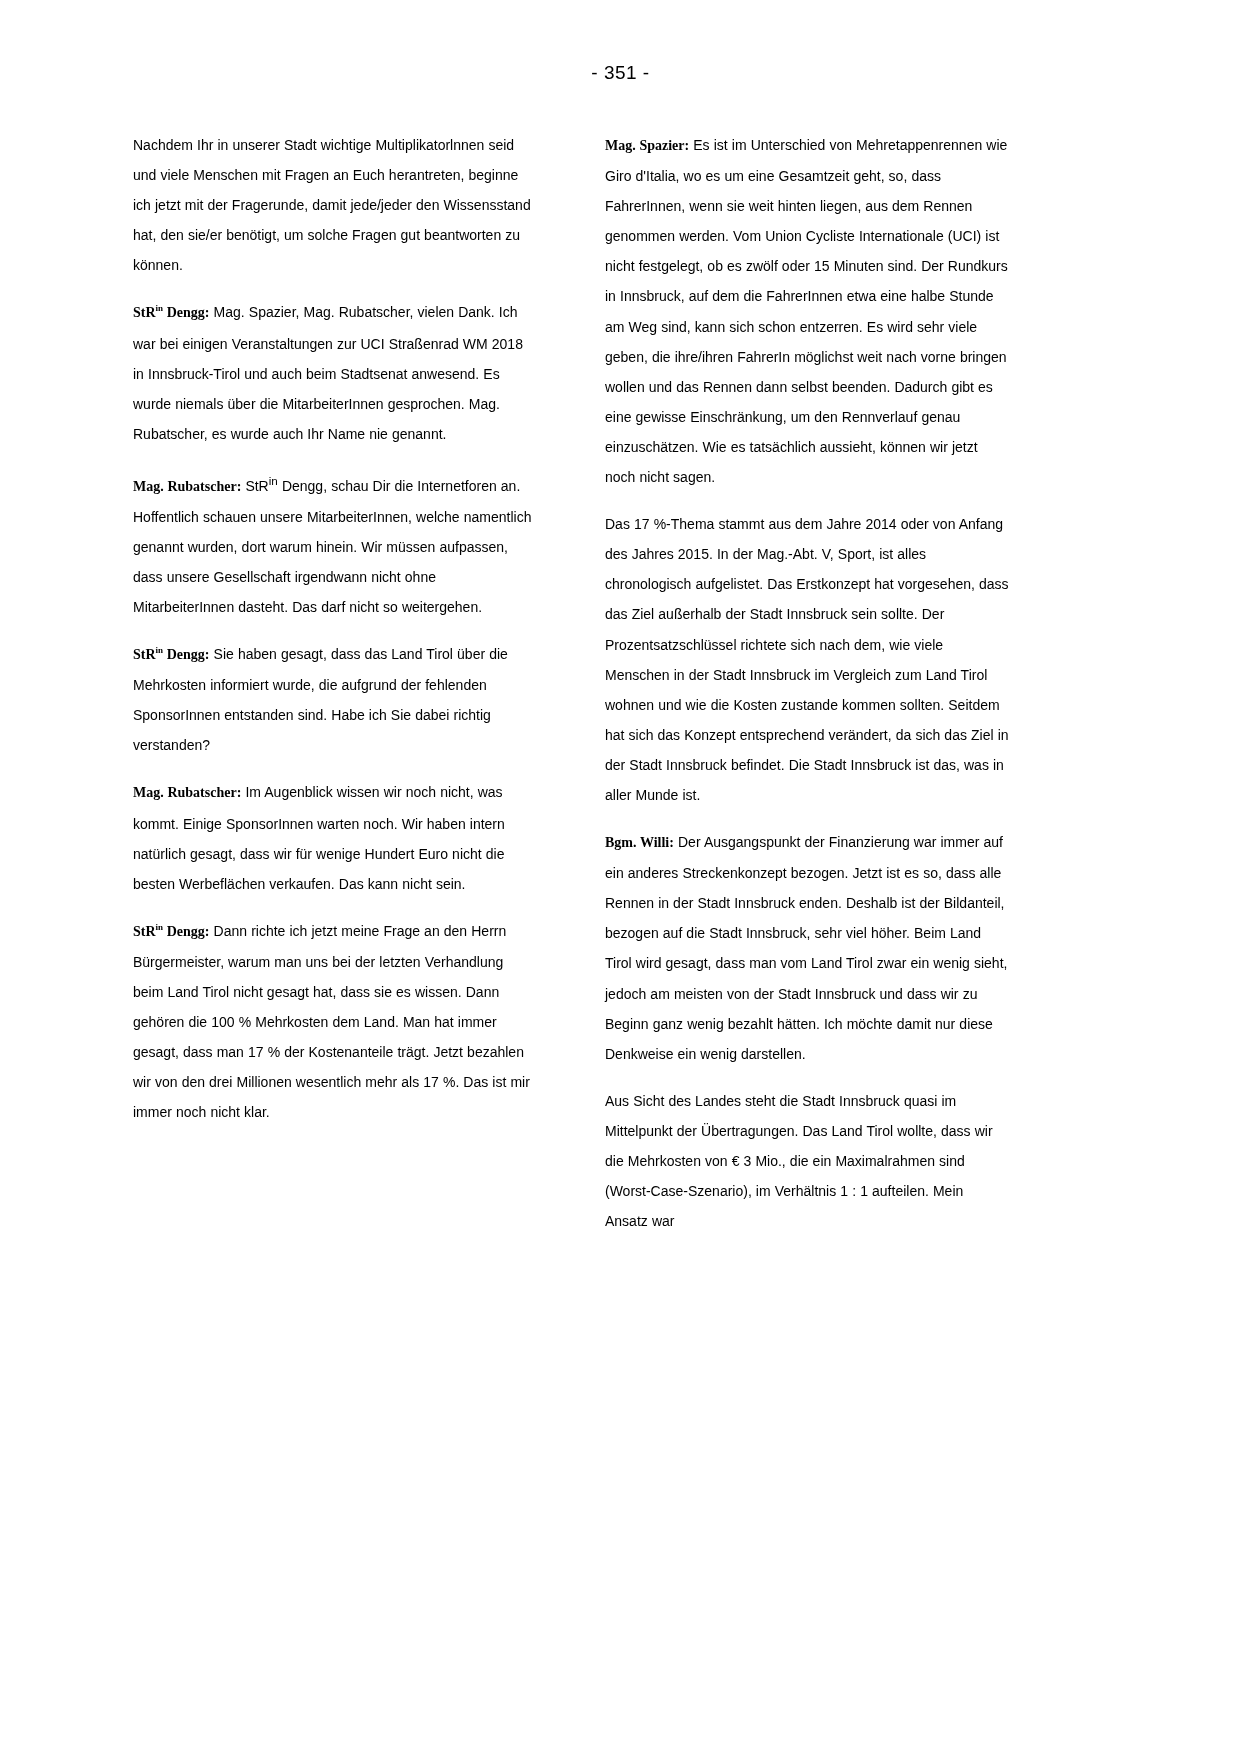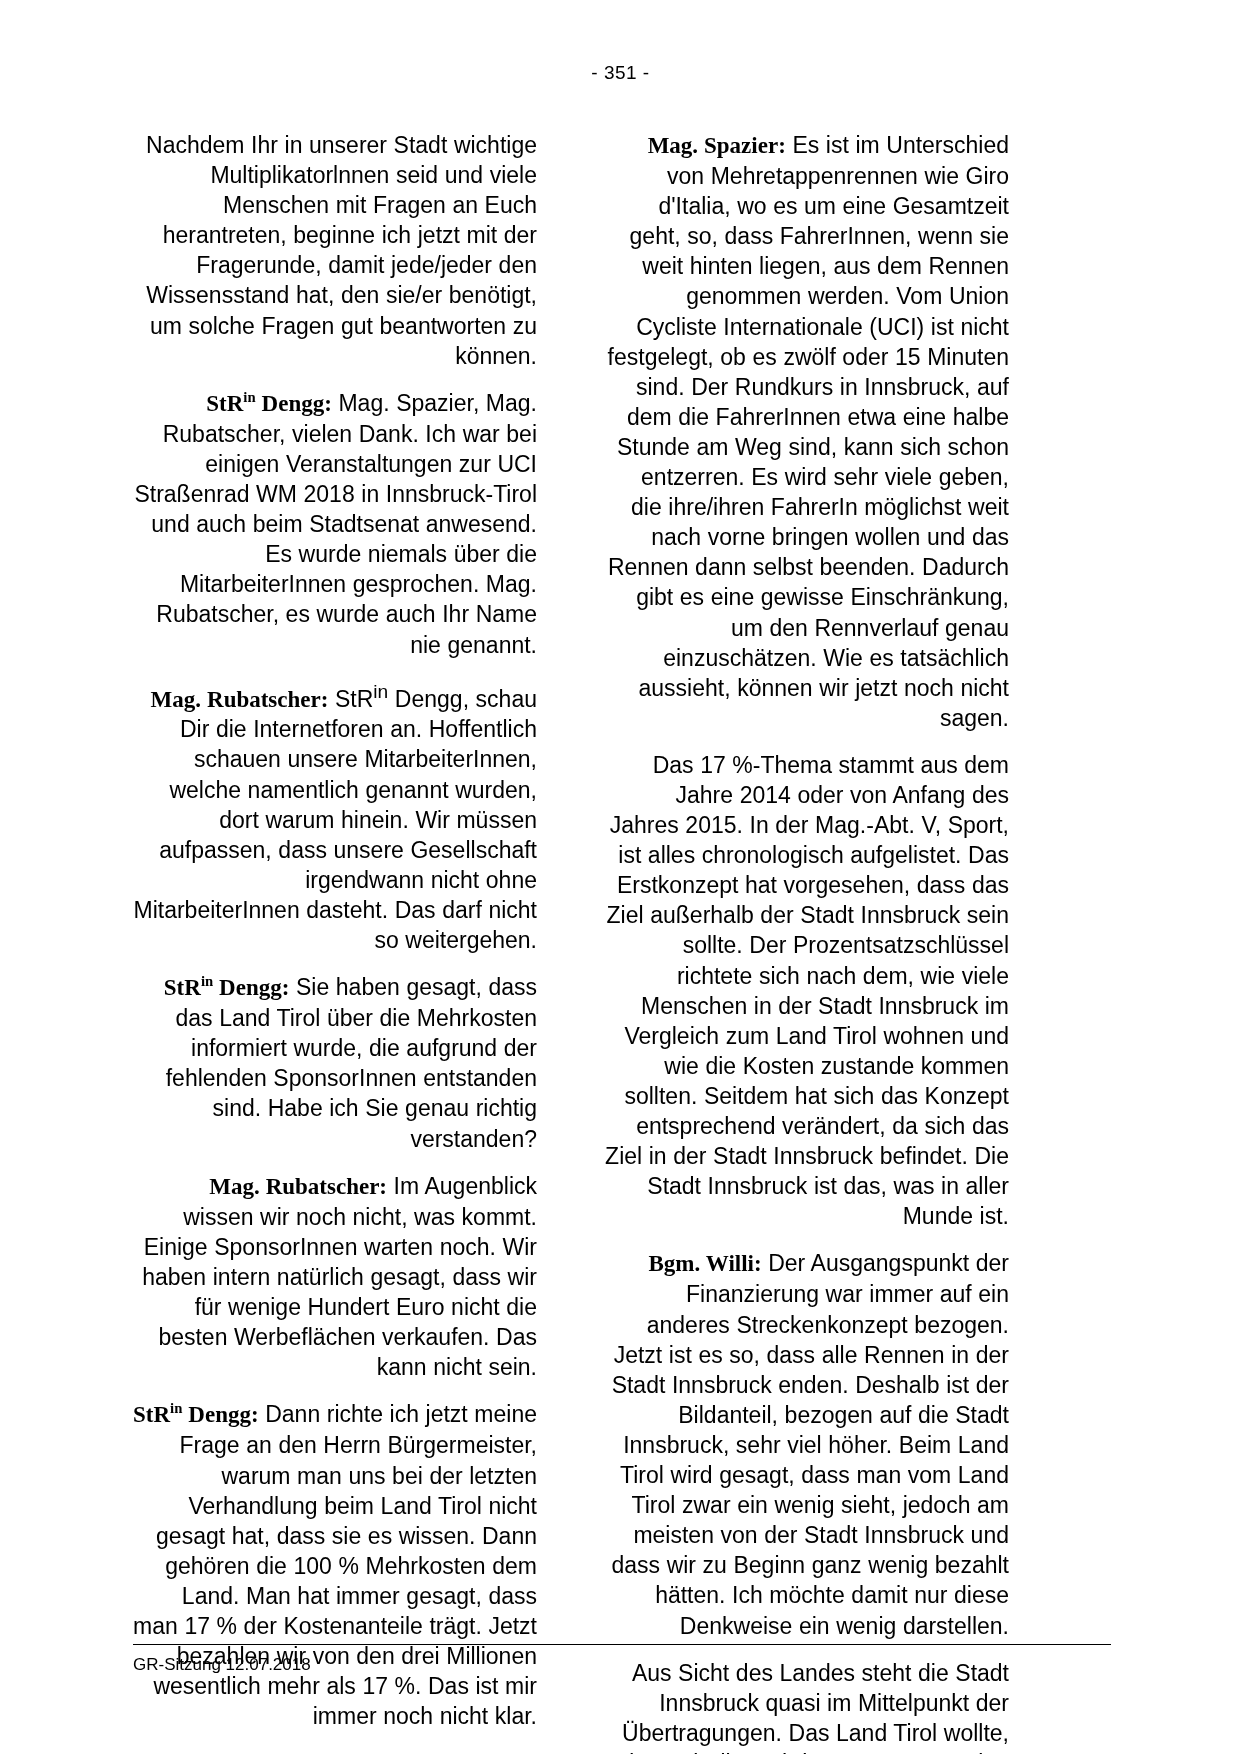--- a/index.html
+++ b/index.html
@@ -33,23 +33,23 @@
     display: flex;
     gap: 68px;
     align-items: flex-start;
   }
   .col {
     width: 404px;
     flex: 0 0 404px;
   }
   p.para {
     margin: 0 0 17px 0;
-    font-size: 23px;
+    font-size: 14px;
     line-height: 30.1px;
-    text-align: right;
+    text-align: left;
     hyphens: manual;
     word-spacing: 0.2px;
   }
   p.para:last-child {
     margin-bottom: 0;
   }
   .speaker {
     font-weight: bold;
     font-family: Liberation Serif, serif;
   }
@@ -81,33 +81,29 @@
 <div class="page">
 
   <div class="page-number">- 351 -</div>
 
   <div class="content">
 
     <div class="col">
       <p class="para"><span>Nachdem Ihr in unserer Stadt wichtige Multiplikatorlnnen seid und viele Menschen mit Fragen an Euch herantreten, beginne ich jetzt mit der Fragerunde, damit jede/jeder den Wissensstand hat, den sie/er benötigt, um solche Fragen gut beantworten zu können.</span></p>
       <p class="para"><span class="speaker"><span>StR</span><sup>in</sup><span> Dengg:</span></span><span> Mag. Spazier, Mag. Rubatscher, vielen Dank. Ich war bei einigen Veranstaltungen zur UCI Straßenrad WM 2018 in Innsbruck-Tirol und auch beim Stadtsenat anwesend. Es wurde niemals über die MitarbeiterInnen gesprochen. Mag. Rubatscher, es wurde auch Ihr Name nie genannt.</span></p>
       <p class="para"><span class="speaker">Mag. Rubatscher:</span><span> StR</span><sup>in</sup><span> Dengg, schau Dir die Internetforen an. Hoffentlich schauen unsere MitarbeiterInnen, welche namentlich genannt wurden, dort warum hinein. Wir müssen aufpassen, dass unsere Gesellschaft irgendwann nicht ohne MitarbeiterInnen dasteht. Das darf nicht so weitergehen.</span></p>
-      <p class="para"><span class="speaker"><span>StR</span><sup>in</sup><span> Dengg:</span></span><span> Sie haben gesagt, dass das Land Tirol über die Mehrkosten informiert wurde, die aufgrund der fehlenden SponsorInnen entstanden sind. Habe ich Sie genau richtig verstanden?</span></p>
+      <p class="para"><span class="speaker"><span>StR</span><sup>in</sup><span> Dengg:</span></span><span> Sie haben gesagt, dass das Land Tirol über die Mehrkosten informiert wurde, die aufgrund der fehlenden SponsorInnen entstanden sind. Habe ich Sie dabei richtig verstanden?</span></p>
       <p class="para"><span class="speaker">Mag. Rubatscher:</span><span> Im Augenblick wissen wir noch nicht, was kommt. Einige SponsorInnen warten noch. Wir haben intern natürlich gesagt, dass wir für wenige Hundert Euro nicht die besten Werbeflächen verkaufen. Das kann nicht sein.</span></p>
       <p class="para"><span class="speaker"><span>StR</span><sup>in</sup><span> Dengg:</span></span><span> Dann richte ich jetzt meine Frage an den Herrn Bürgermeister, warum man uns bei der letzten Verhandlung beim Land Tirol nicht gesagt hat, dass sie es wissen. Dann gehören die 100 % Mehrkosten dem Land. Man hat immer gesagt, dass man 17 % der Kostenanteile trägt. Jetzt bezahlen wir von den drei Millionen wesentlich mehr als 17 %. Das ist mir immer noch nicht klar.</span></p>
 
     </div>
 
     <div class="col">
       <p class="para"><span class="speaker">Mag. Spazier:</span><span> Es ist im Unterschied von Mehretappenrennen wie Giro d'Italia, wo es um eine Gesamtzeit geht, so, dass FahrerInnen, wenn sie weit hinten liegen, aus dem Rennen genommen werden. Vom Union Cycliste Internationale (UCI) ist nicht festgelegt, ob es zwölf oder 15 Minuten sind. Der Rundkurs in Innsbruck, auf dem die FahrerInnen etwa eine halbe Stunde am Weg sind, kann sich schon entzerren. Es wird sehr viele geben, die ihre/ihren FahrerIn möglichst weit nach vorne bringen wollen und das Rennen dann selbst beenden. Dadurch gibt es eine gewisse Einschränkung, um den Rennverlauf genau einzuschätzen. Wie es tatsächlich aussieht, können wir jetzt noch nicht sagen.</span></p>
       <p class="para"><span>Das 17 %-Thema stammt aus dem Jahre 2014 oder von Anfang des Jahres 2015. In der Mag.-Abt. V, Sport, ist alles chronologisch aufgelistet. Das Erstkonzept hat vorgesehen, dass das Ziel außerhalb der Stadt Innsbruck sein sollte. Der Prozentsatzschlüssel richtete sich nach dem, wie viele Menschen in der Stadt Innsbruck im Vergleich zum Land Tirol wohnen und wie die Kosten zustande kommen sollten. Seitdem hat sich das Konzept entsprechend verändert, da sich das Ziel in der Stadt Innsbruck befindet. Die Stadt Innsbruck ist das, was in aller Munde ist.</span></p>
       <p class="para"><span class="speaker">Bgm. Willi:</span><span> Der Ausgangspunkt der Finanzierung war immer auf ein anderes Streckenkonzept bezogen. Jetzt ist es so, dass alle Rennen in der Stadt Innsbruck enden. Deshalb ist der Bildanteil, bezogen auf die Stadt Innsbruck, sehr viel höher. Beim Land Tirol wird gesagt, dass man vom Land Tirol zwar ein wenig sieht, jedoch am meisten von der Stadt Innsbruck und dass wir zu Beginn ganz wenig bezahlt hätten. Ich möchte damit nur diese Denkweise ein wenig darstellen.</span></p>
       <p class="para"><span>Aus Sicht des Landes steht die Stadt Innsbruck quasi im Mittelpunkt der Übertragungen. Das Land Tirol wollte, dass wir die Mehrkosten von € 3 Mio., die ein Maximalrahmen sind (Worst-Case-Szenario), im Verhältnis 1 : 1 aufteilen. Mein Ansatz war</span></p>
     </div>
 
   </div>
 
-  <div class="footer">
-    <div class="footer-rule"></div>
-    <div class="footer-text">GR-Sitzung 12.07.2018</div>
-  </div>
 
 </div>
 
 </body></html>

